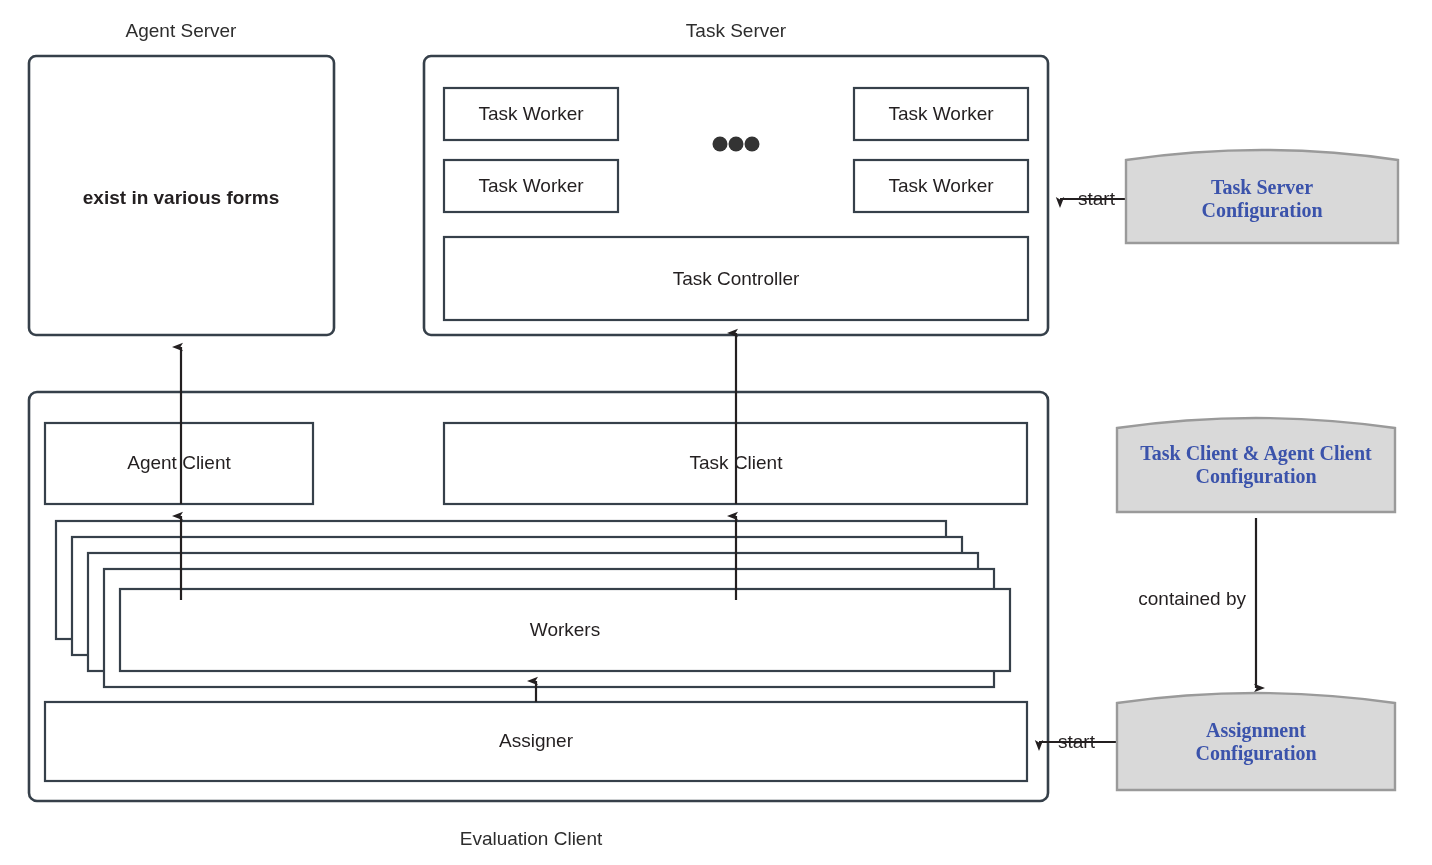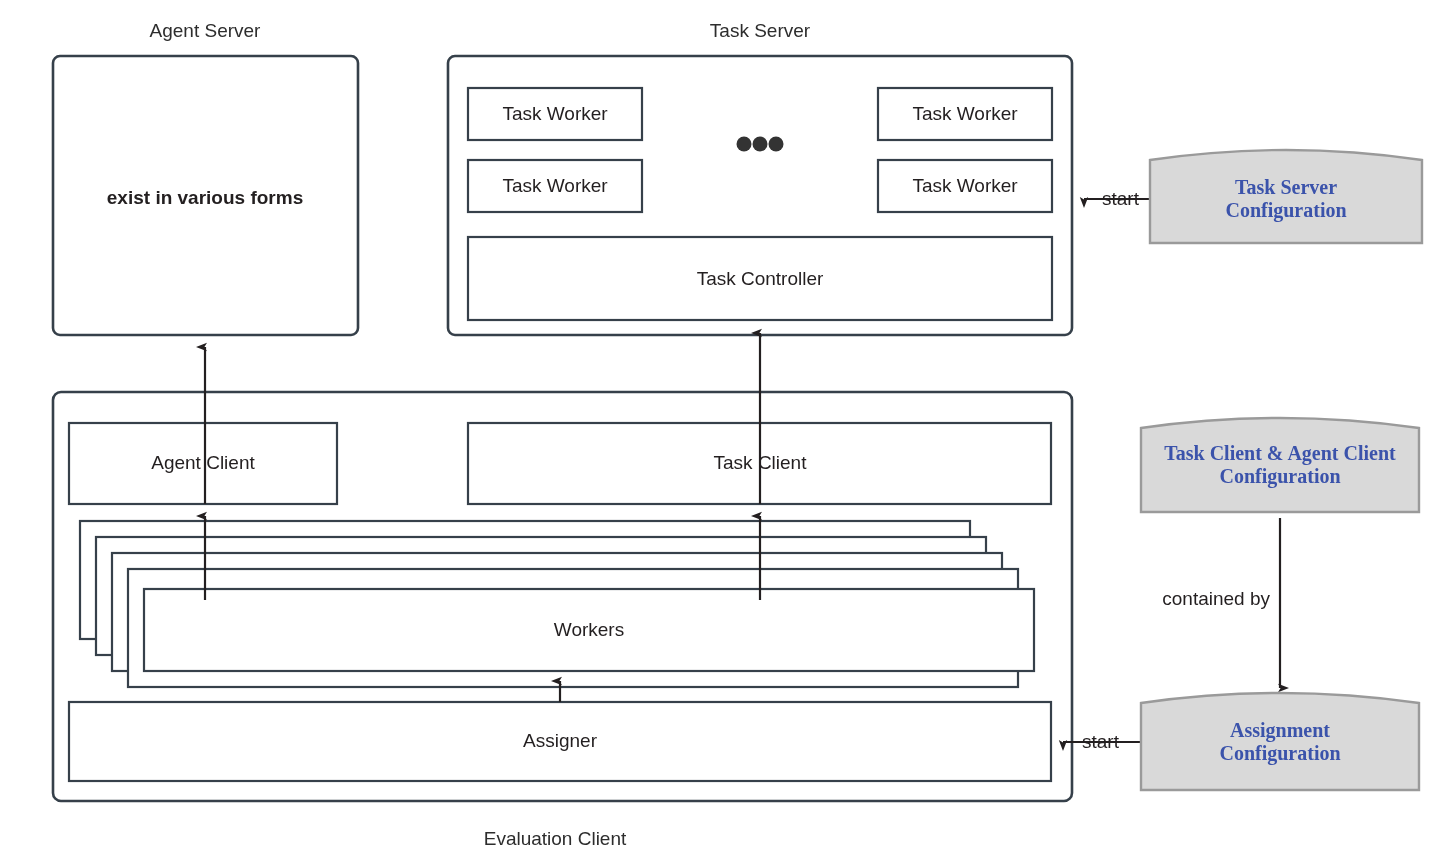--- a/index.html
+++ b/index.html
@@ -10,21 +10,20 @@
   body {
     width: 1432px;
     height: 865px;
     font-family: "Liberation Sans", sans-serif;
     overflow: hidden;
   }
   #diagram-root {
     position: relative;
     width: 1139px;
     height: 865px;
-    padding-left: 24px;
   }
   svg#diagram {
     display: block;
     width: 1432px;
     height: 865px;
   }
   .box-thin {
     fill: #ffffff;
     stroke: #36404a;
     stroke-width: 2.2;

